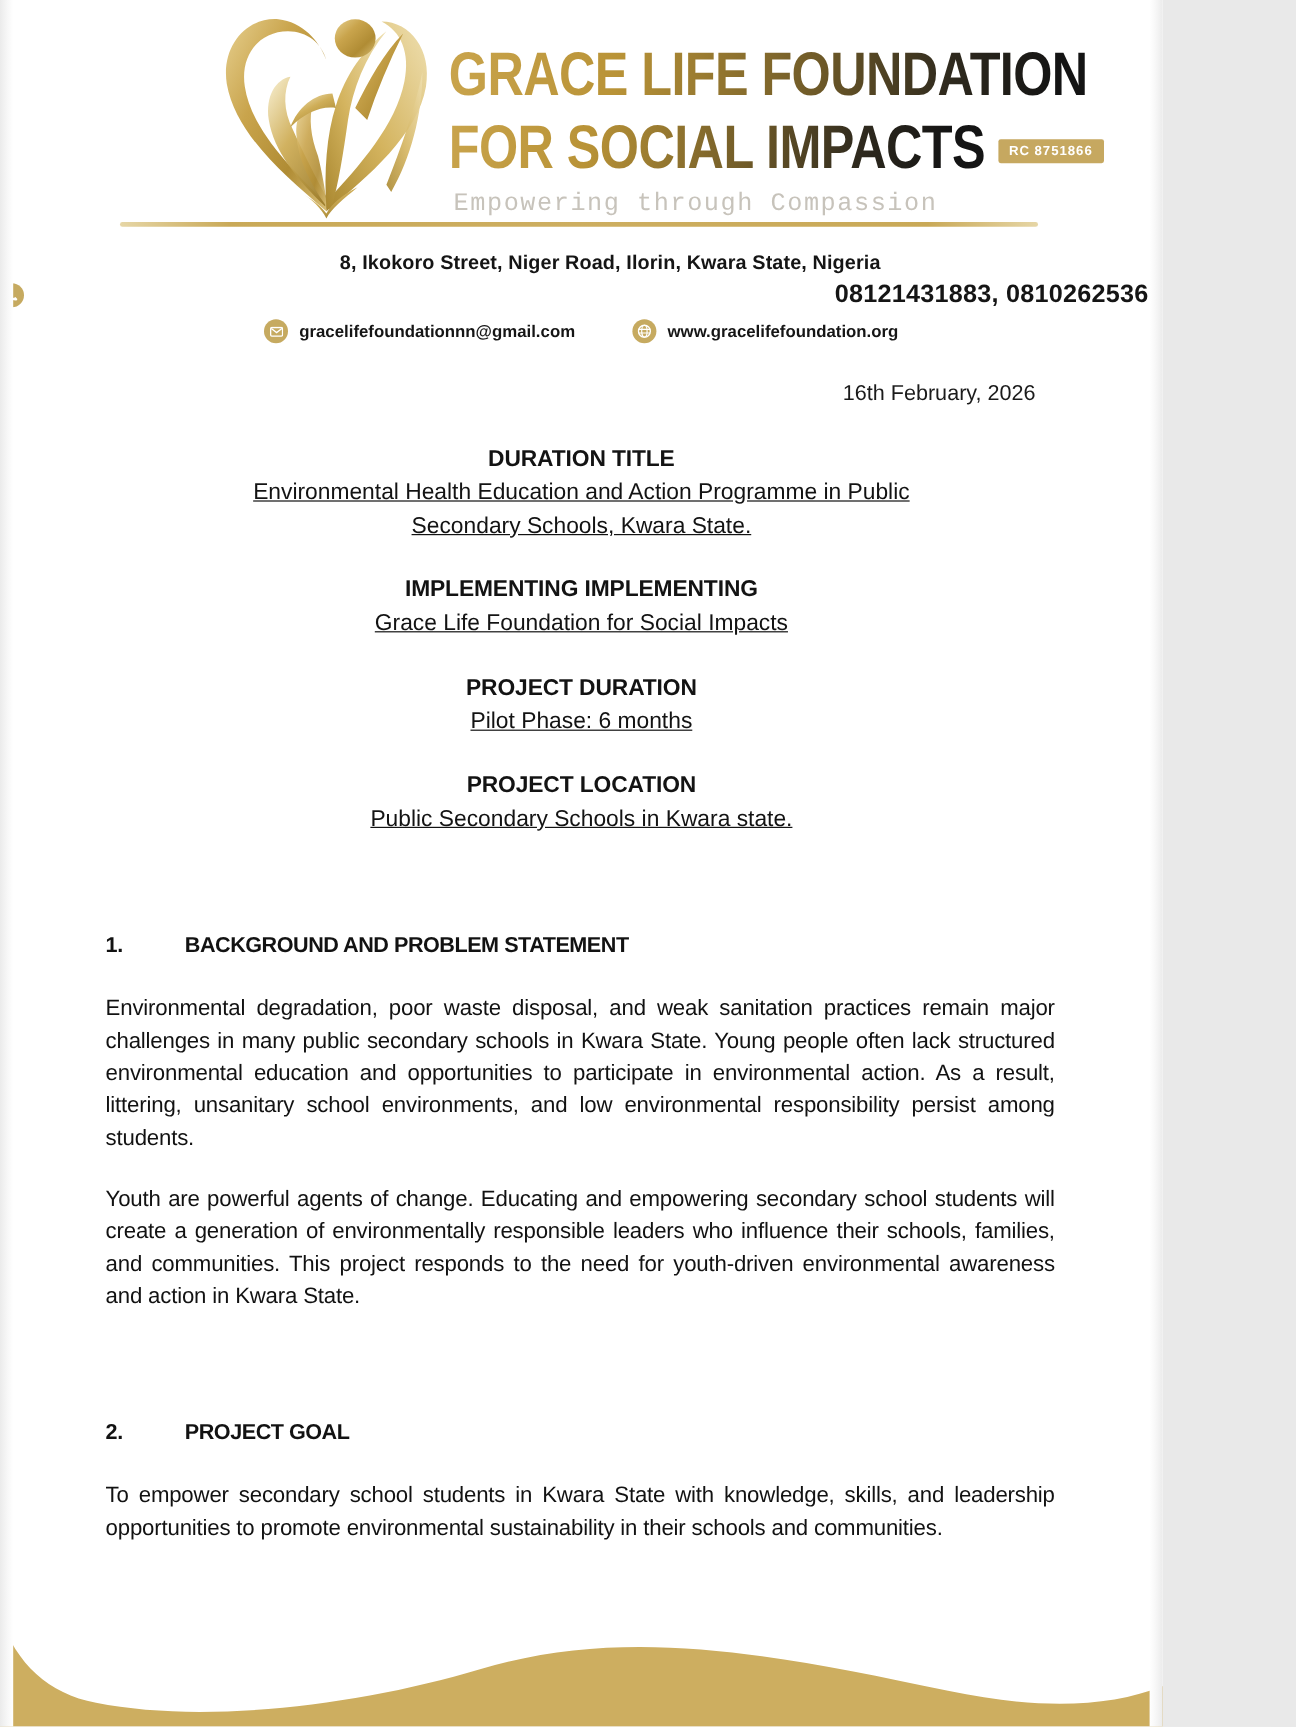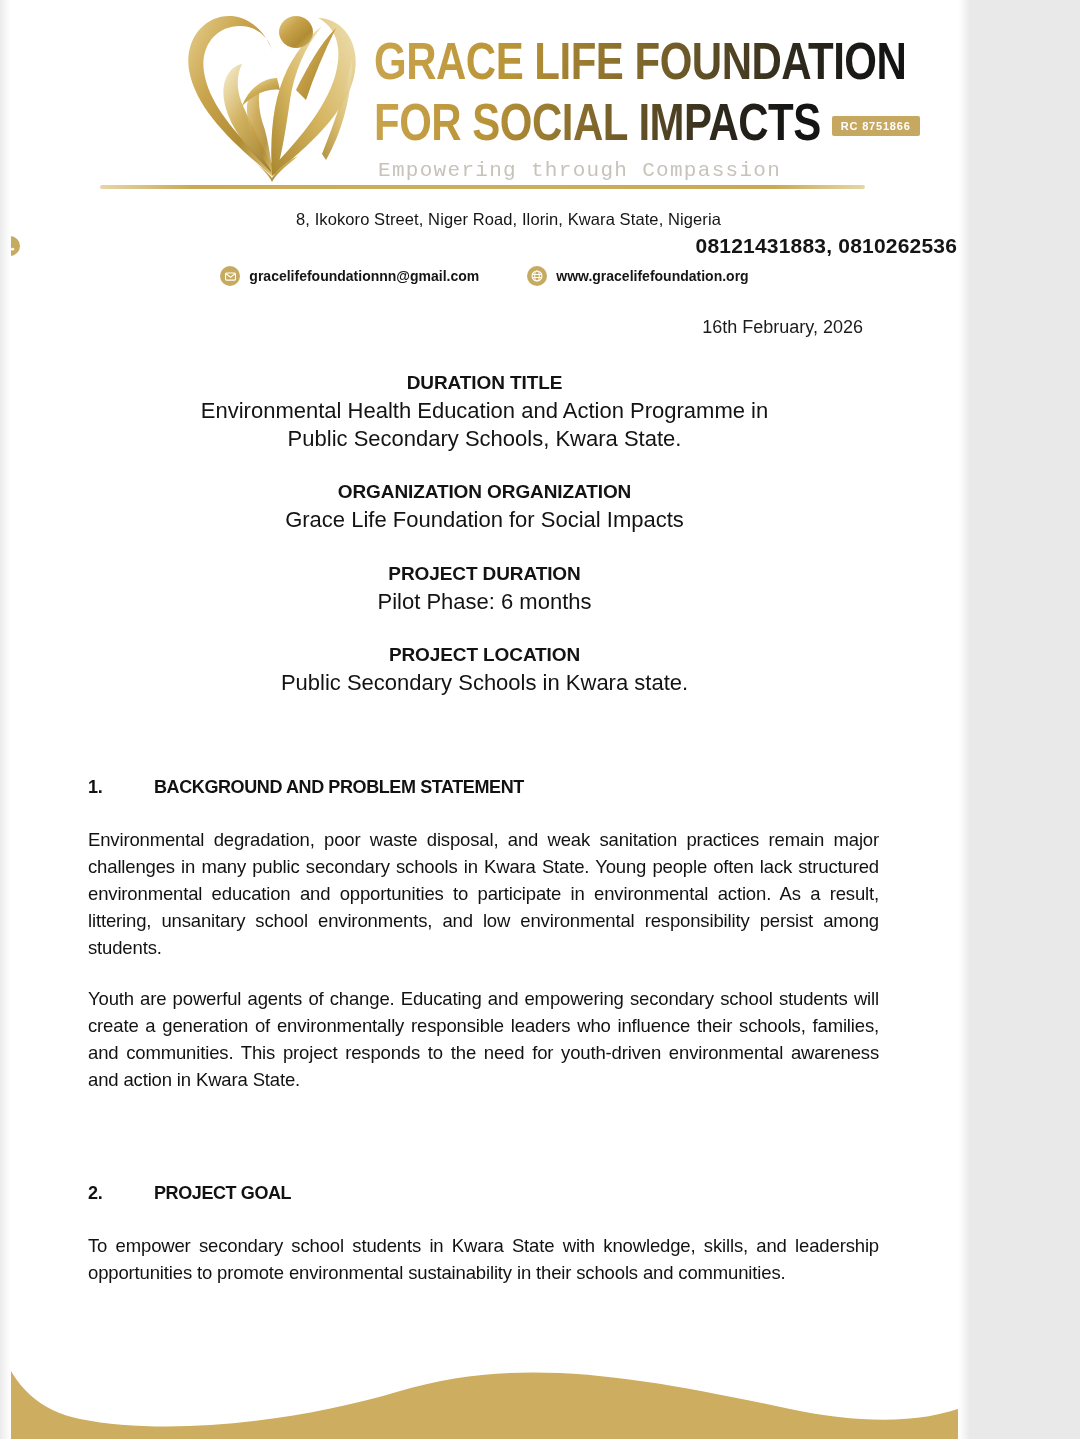--- a/index.html
+++ b/index.html
@@ -118,21 +118,21 @@
   }
 
   
   .contact {
     margin-top: 28px;
     text-align: center;
     color: #151515;
   }
   .contact .addr {
     font-size: 16.5px;
-    font-weight: 400;
+    font-weight: 700;
     letter-spacing: 0.1px;
     padding-left: 48px;
   }
   .contact .phone-row {
     margin-top: 5px;
     display: flex;
     align-items: center;
     justify-content: space-between;
     gap: 9px;
   }
@@ -183,23 +183,24 @@
   }
   .tb-group { margin-bottom: 26px; }
   .tb-group:last-child { margin-bottom: 0; }
   .tb-head {
     font-size: 19px;
     font-weight: 700;
     letter-spacing: -0.1px;
     line-height: 27px;
   }
   .tb-body {
-    font-size: 22px;
+    font-size: 19px;
     line-height: 27.5px;
     margin-top: 1px;
+    text-decoration: underline;
   }
 
   
   .content {
     margin-top: 80px;
     padding-left: 88px;
     padding-right: 90px;
     color: #121212;
   }
   .sec-head {
@@ -349,21 +350,21 @@
   <div class="date-line">16th February, 2026</div>
 
   <div class="title-block">
 
     <div class="tb-group">
       <div class="tb-head">DURATION TITLE</div>
       <div class="tb-body" style="max-width:600px;margin-left:auto;margin-right:auto;">Environmental Health Education and Action Programme in Public Secondary Schools, Kwara State.</div>
     </div>
 
     <div class="tb-group">
-      <div class="tb-head">ORGANIZATION ORGANIZATION</div>
+      <div class="tb-head">IMPLEMENTING IMPLEMENTING</div>
       <div class="tb-body">Grace Life Foundation for Social Impacts</div>
     </div>
 
     <div class="tb-group">
       <div class="tb-head">PROJECT DURATION</div>
       <div class="tb-body">Pilot Phase: 6 months</div>
     </div>
 
     <div class="tb-group">
       <div class="tb-head">PROJECT LOCATION</div>

